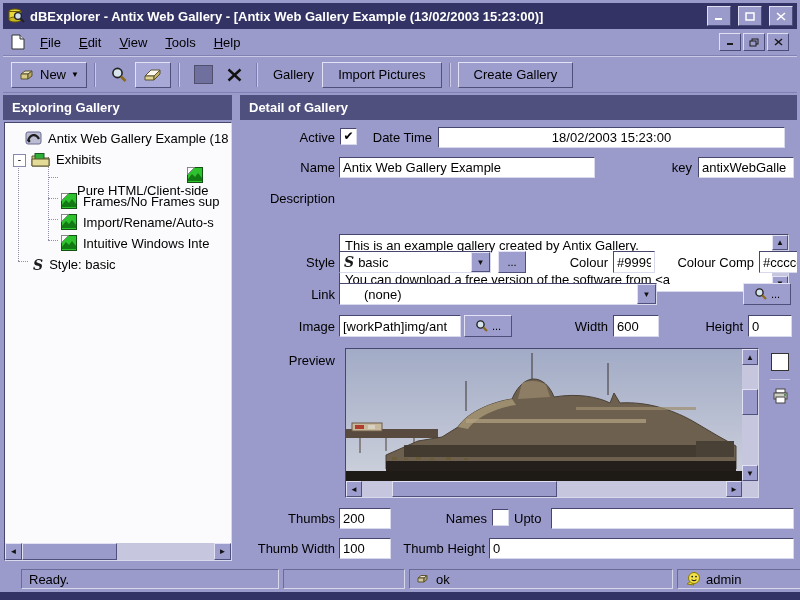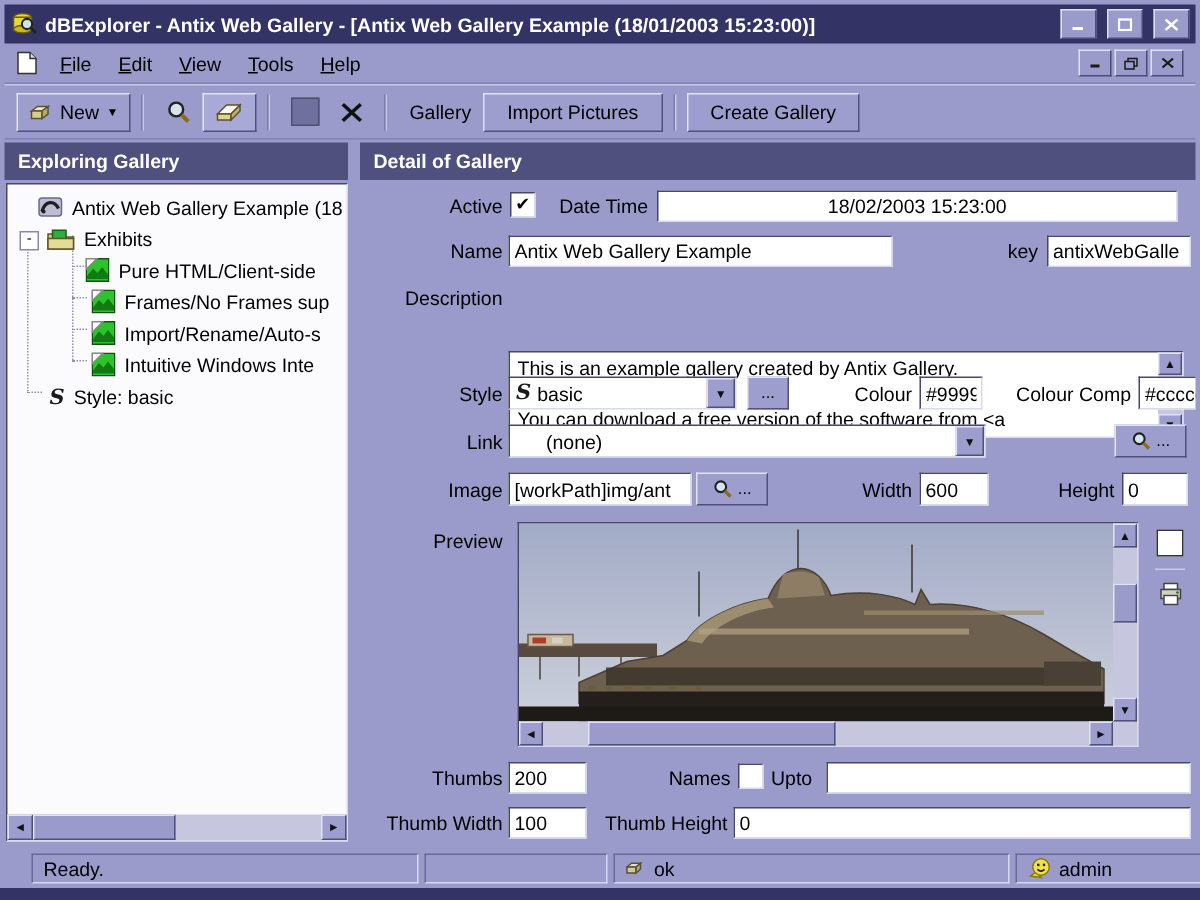--- a/index.html
+++ b/index.html
@@ -96,21 +96,21 @@
   <div class="abs" id="titlebar">
     <span style="display:flex;">
       <svg width="18" height="16" viewBox="0 0 18 16">
         <ellipse cx="8" cy="3.5" rx="6" ry="2.5" fill="#e8d83a" stroke="#6a5a00"></ellipse>
         <rect x="2" y="3.5" width="12" height="8" fill="#e8d83a" stroke="#6a5a00"></rect>
         <ellipse cx="8" cy="11.5" rx="6" ry="2.5" fill="#c8b820" stroke="#6a5a00"></ellipse>
         <circle cx="11" cy="8" r="3.4" fill="#cfe0ea" stroke="#222" stroke-width="1.4"></circle>
         <line x1="13.5" y1="10.5" x2="17" y2="14" stroke="#222" stroke-width="2"></line>
       </svg>
     </span>
-    <span class="title">dBExplorer - Antix Web Gallery - [Antix Web Gallery Example (18/01/2003 15:23:00)]</span>
+    <span class="title">dBExplorer - Antix Web Gallery - [Antix Web Gallery Example (13/02/2003 15:23:00)]</span>
     <span class="winbtn">
       <svg width="10" height="9">
           <line x1="1" y1="7" x2="8" y2="7" stroke="#fff" stroke-width="2"></line>
         </svg>
     </span>
     <span class="winbtn">
       <svg width="10" height="9">
           <rect x="1" y="1" width="8" height="7" fill="none" stroke="#fff" stroke-width="1.5"></rect>
         </svg>
     </span>
@@ -225,21 +225,21 @@
         <span class="ticon">
           <svg width="19" height="15" viewBox="0 0 19 15">
             <path d="M1,4 h6 l2,2 h9 v8 h-17 z" fill="#d6cc7c" stroke="#5a552e"></path>
             <rect x="4" y="1.5" width="9" height="6" fill="#2fae3a" stroke="#1d5a22"></rect>
             <path d="M1,7 h17 v7 h-17 z" fill="#e4dc96" stroke="#5a552e"></path>
           </svg>
         </span>
         <span>Exhibits</span>
       </div>
 
-      <div class="trow" style="left:52px;top:44px;">
+      <div class="trow" style="left:72px;top:44px;flex-direction:column;">
         <span class="ticon">
           <svg width="16" height="16" viewBox="0 0 16 16">
             <rect x="0.5" y="0.5" width="15" height="15" fill="#2ec22e" stroke="#145214"></rect>
             <path d="M1,12 l4,-5 3,3 3,-4 4,5 v3 h-14 z" fill="#127a12"></path>
             <path d="M0.5,0.5 h7 l-7,7 z" fill="#fff" stroke="#888"></path>
           </svg>
         </span>
         <span>Pure HTML/Client-side</span>
       </div>
 

